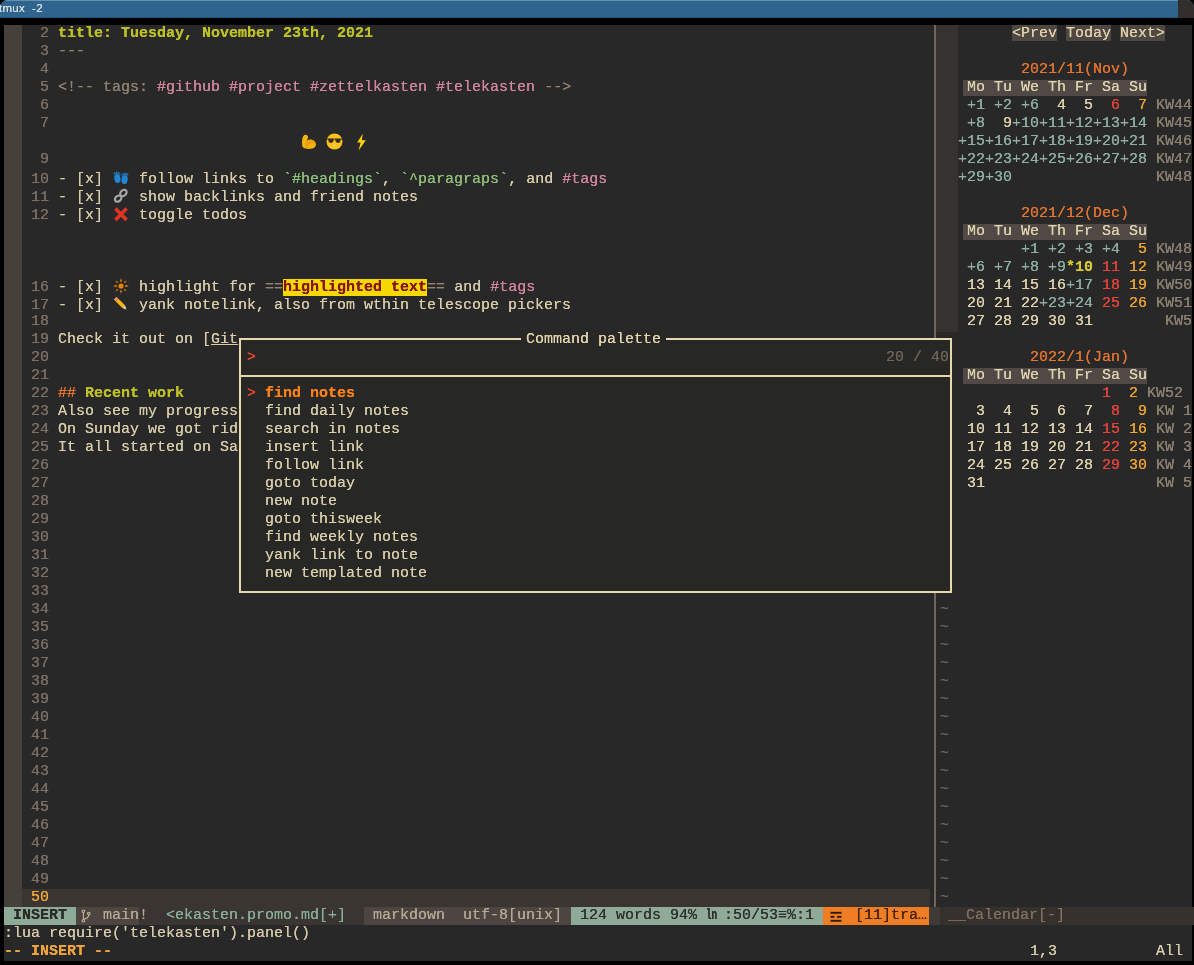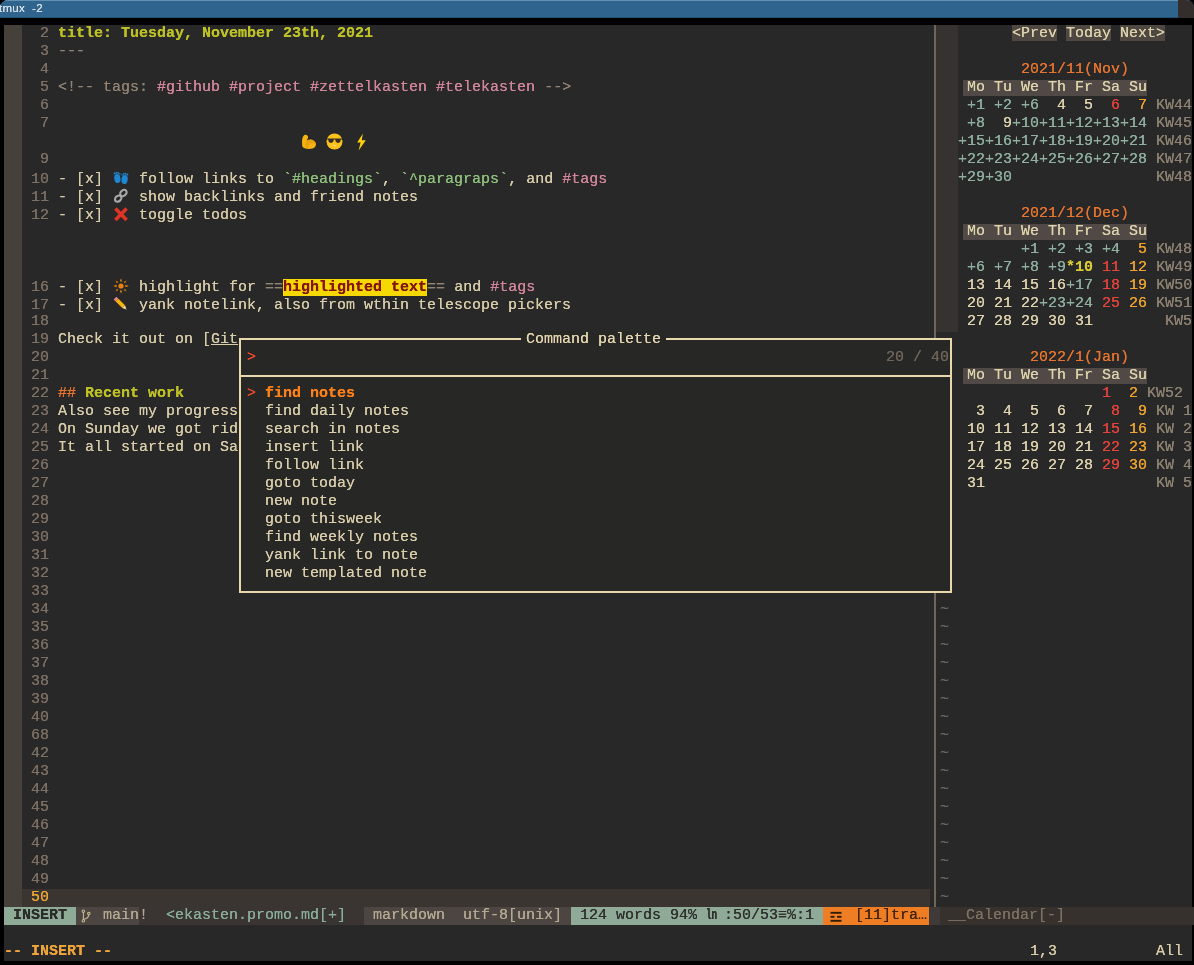--- a/index.html
+++ b/index.html
@@ -109,21 +109,21 @@
 <div class="r" style="top:547px"><span class="ln"> 31</span> </div>
 <div class="r" style="top:565px"><span class="ln"> 32</span> </div>
 <div class="r" style="top:583px"><span class="ln"> 33</span> </div>
 <div class="r" style="top:601px"><span class="ln"> 34</span> </div>
 <div class="r" style="top:619px"><span class="ln"> 35</span> </div>
 <div class="r" style="top:637px"><span class="ln"> 36</span> </div>
 <div class="r" style="top:655px"><span class="ln"> 37</span> </div>
 <div class="r" style="top:673px"><span class="ln"> 38</span> </div>
 <div class="r" style="top:691px"><span class="ln"> 39</span> </div>
 <div class="r" style="top:709px"><span class="ln"> 40</span> </div>
-<div class="r" style="top:727px"><span class="ln"> 68</span> </div>
+<div class="r" style="top:727px"><span class="ln"> 41</span> </div>
 <div class="r" style="top:745px"><span class="ln"> 42</span> </div>
 <div class="r" style="top:763px"><span class="ln"> 43</span> </div>
 <div class="r" style="top:781px"><span class="ln"> 44</span> </div>
 <div class="r" style="top:799px"><span class="ln"> 45</span> </div>
 <div class="r" style="top:817px"><span class="ln"> 46</span> </div>
 <div class="r" style="top:835px"><span class="ln"> 47</span> </div>
 <div class="r" style="top:853px"><span class="ln"> 48</span> </div>
 <div class="r" style="top:871px"><span class="ln"> 49</span> </div>
 <div class="r" style="top:889px"><span style="color:#efa836"> 50</span></div>
 <div class="abs" style="left:300px;top:133px;width:20px;height:18px"><svg width="17" height="17" viewBox="0 0 17 17">
@@ -232,15 +232,16 @@
 <div class="abs" style="left:830px;top:911px;width:13px;height:12px"><svg width="13" height="12" viewBox="0 0 13 12">
         <g stroke="#2f1c07" stroke-width="1.9">
           <path d="M0.5 1.8 h11"></path>
           <path d="M0.5 5.8 h4"></path>
           <path d="M7 5.8 h4.5"></path>
           <path d="M0.5 9.8 h11"></path>
         </g>
       </svg></div>
 <div class="abs" style="left:855px;top:907px;height:18px;color:#41230a;white-space:pre;">[11]tra…</div>
 <div class="abs" style="left:948px;top:907px;height:18px;color:#7d7263;white-space:pre;">__Calendar[-]</div>
+<div class="abs" style="left:4px;top:925px;height:18px;color:#d6caaa;white-space:pre">:lua require('telekasten').panel()</div>
 <div class="abs" style="left:4px;top:943px;height:18px;color:#eda43b;font-weight:bold;white-space:pre">-- INSERT --</div>
 <div class="abs" style="left:1030px;top:943px;height:18px;color:#d8cca9;white-space:pre">1,3</div>
 <div class="abs" style="left:1156px;top:943px;height:18px;color:#d8cca9;white-space:pre">All</div>
 </div>
 </body></html>

